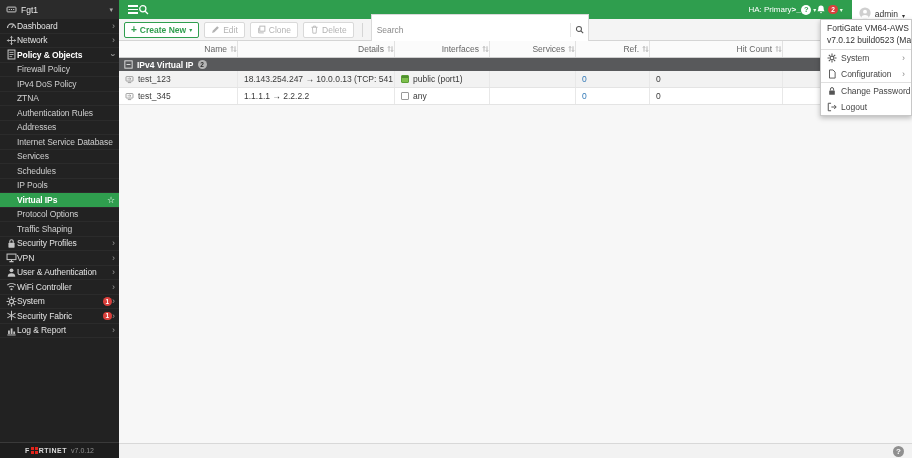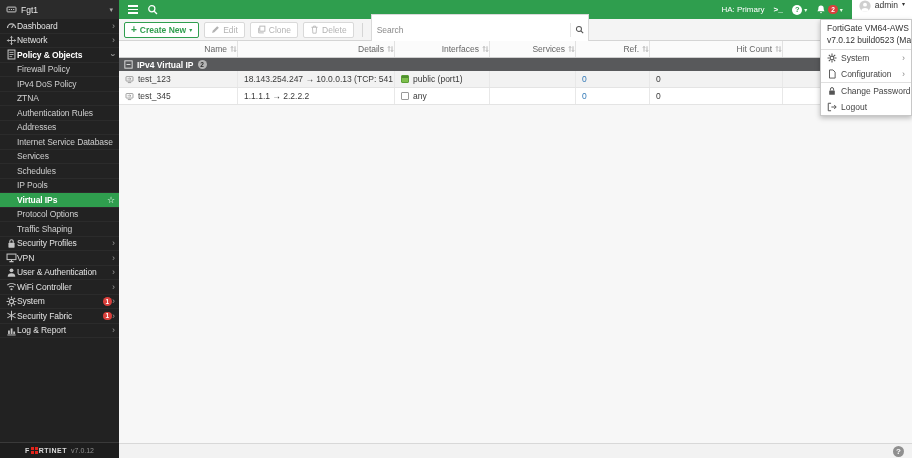--- a/index.html
+++ b/index.html
@@ -13,40 +13,40 @@
 
   
   .topbar { display:flex; height:19px; width:912px; }
   .device-switcher {
     width:119px; background:#2b2b2b; color:#e8e8e8; display:flex;
     align-items:center; gap:4px; padding:0 6px; font-size:8.5px; cursor:pointer;
   }
   .device-switcher .dcaret { margin-left:auto; color:#aaa; font-size:7px; }
   .topbar-main {
     flex:1; background:#2f9e4e; color:#fff; display:flex; align-items:center;
-    gap:9px; padding:0 9px;
+    padding:0 9px;
   }
   .hamburger { display:flex; flex-direction:column; gap:2px; cursor:pointer; }
   .hamburger i { display:block; width:10px; height:1.5px; background:#fff; }
   .tb-ico { color:#fff; cursor:pointer; display:flex; align-items:center; }
   .tb-spacer { flex:1; }
   .ha-label { font-size:8px; white-space:nowrap; }
   .term { font-family:"Liberation Mono","DejaVu Sans Mono",monospace; font-size:8px; font-weight:bold; letter-spacing:0; cursor:pointer; }
   .helpwrap,.bellwrap { display:flex; align-items:center; gap:2px; cursor:pointer; }
   .helpcircle {
     width:10px; height:10px; border-radius:50%; background:#fff; color:#2f9e4e;
     font-size:7.5px; font-weight:bold; display:flex; align-items:center; justify-content:center;
   }
   .smallcaret { font-size:6px; color:#e8ffe8; }
   .notifbadge {
     background:#d9403c; color:#fff; font-size:6.5px; font-weight:bold;
     border-radius:6px; padding:0.5px 3px; line-height:7.5px;
   }
   .admin-btn {
-    background:#fff; color:#333; display:flex; align-items:flex-start; gap:4px;
+    background:#fff; color:#333; display:flex; align-items:flex-end; gap:4px;
     padding:0 7px; cursor:pointer; font-size:8.5px;
   }
   .admin-btn .acaret { font-size:6px; color:#333; }
 
   
   .sidebar {
     position:absolute; top:19px; left:0; width:119px; bottom:0;
     background:#222; display:flex; flex-direction:column;
   }
   .sidebar nav { flex:1; overflow:hidden; }

